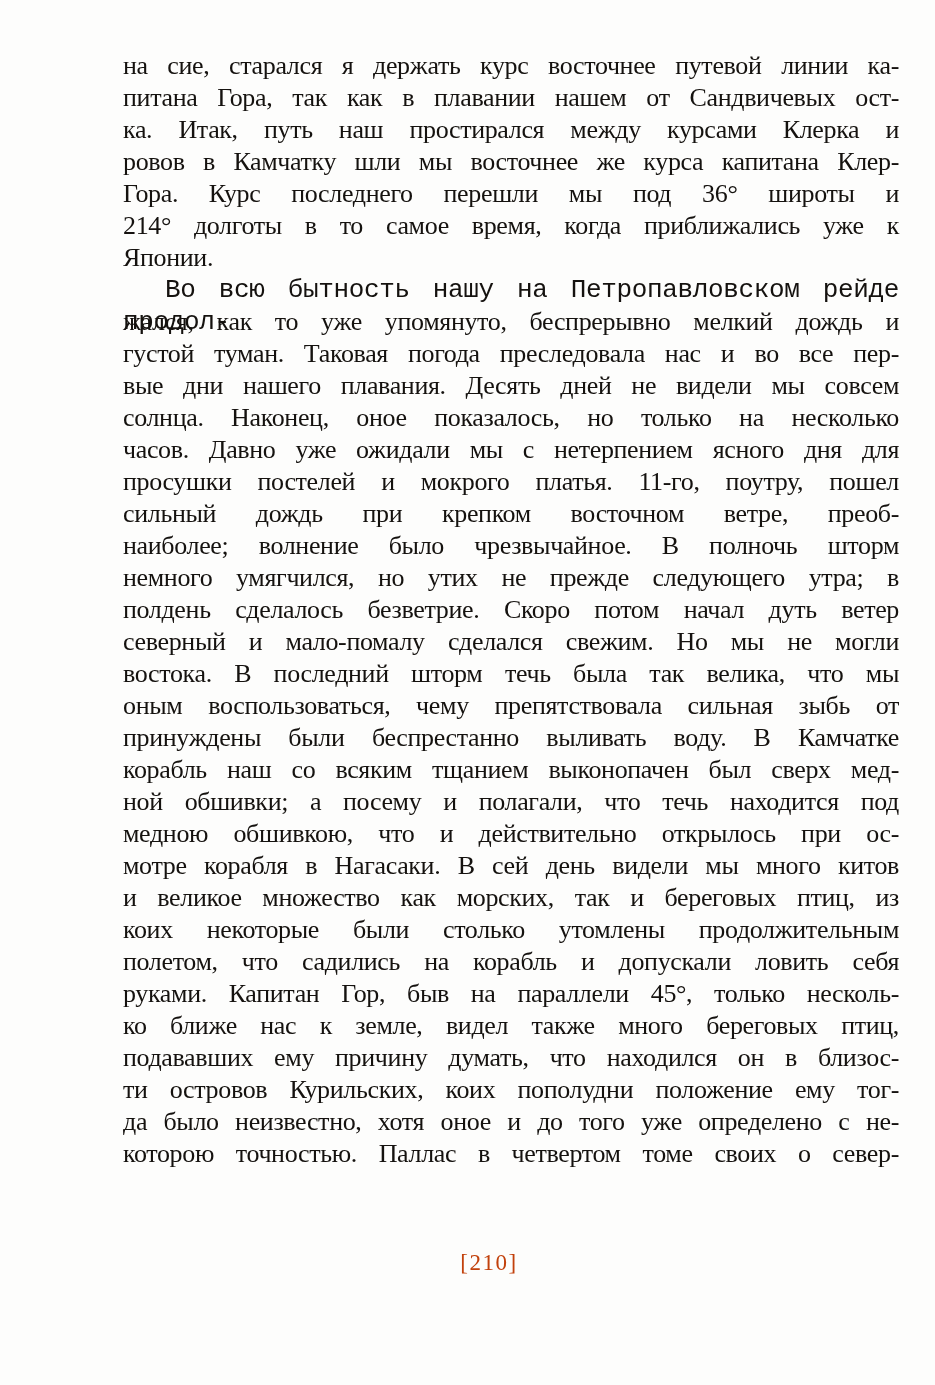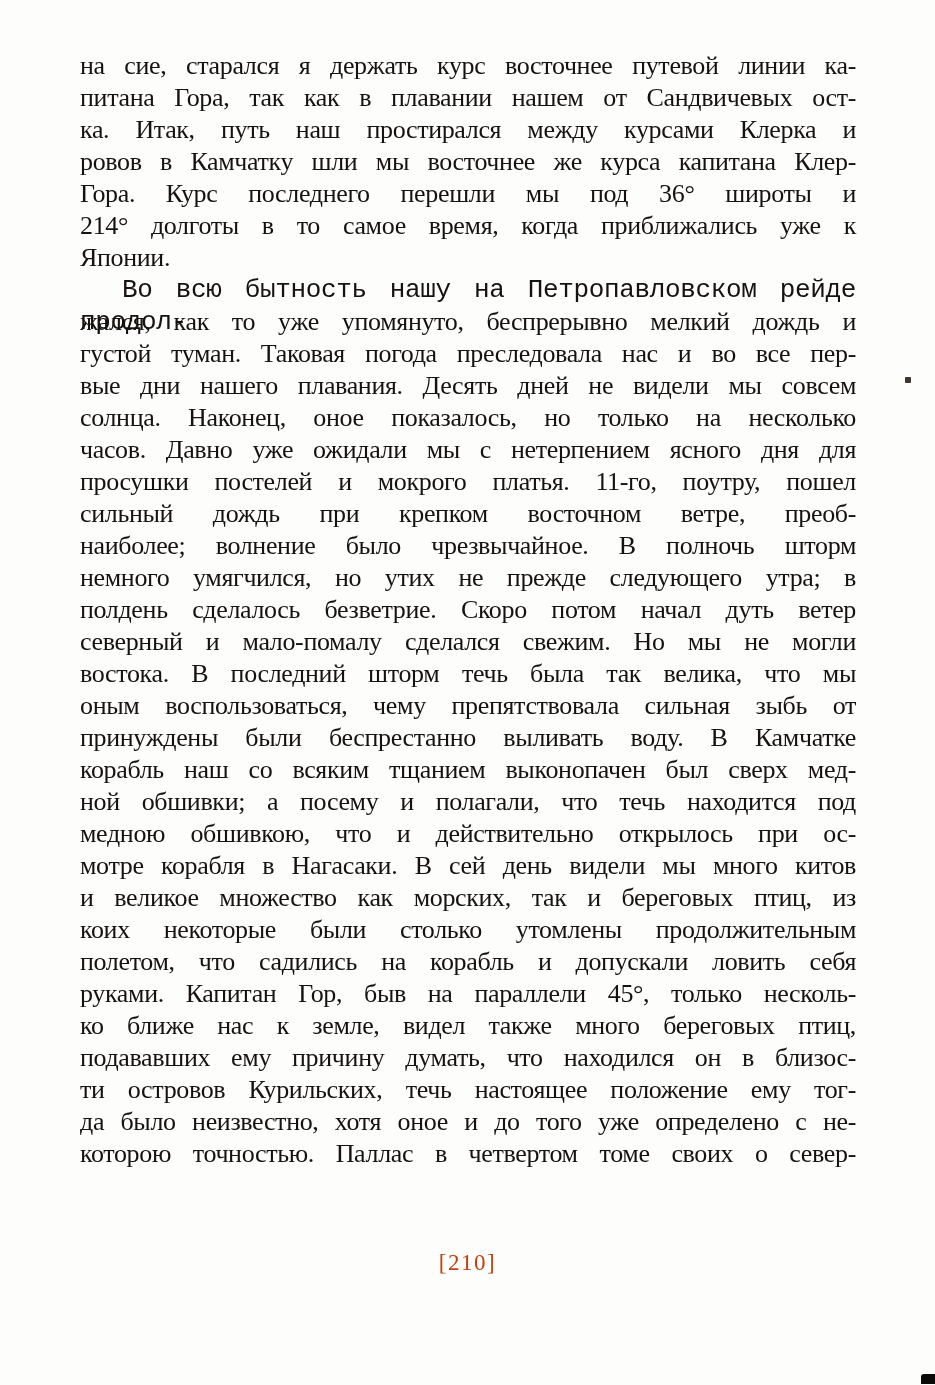--- a/index.html
+++ b/index.html
@@ -11,20 +11,21 @@
     height: 1385px;
     position: relative;
     background: #fdfdfc;
     overflow: hidden;
     font-family: "Liberation Serif", "DejaVu Serif", serif;
     color: #15120f;
   }
   .page {
     position: absolute;
     inset: 0;
+    margin-left: 43px;
   }
   .text-block {
     position: absolute;
     left: 80px;
     top: 50px;
     width: 776px;
     font-size: 26px;
     line-height: 32px;
     letter-spacing: -0.35px;
   }
@@ -107,21 +108,21 @@
         <div class="line">корабль наш со всяким тщанием выконопачен был сверх мед-</div>
         <div class="line">ной обшивки; а посему и полагали, что течь находится под</div>
         <div class="line">медною обшивкою, что и действительно открылось при ос-</div>
         <div class="line">мотре корабля в Нагасаки. В сей день видели мы много китов</div>
         <div class="line">и великое множество как морских, так и береговых птиц, из</div>
         <div class="line">коих некоторые были столько утомлены продолжительным</div>
         <div class="line">полетом, что садились на корабль и допускали ловить себя</div>
         <div class="line">руками. Капитан Гор, быв на параллели 45°, только несколь-</div>
         <div class="line">ко ближе нас к земле, видел также много береговых птиц,</div>
         <div class="line">подававших ему причину думать, что находился он в близос-</div>
-        <div class="line">ти островов Курильских, течь настоящее положение ему тог-</div>
+        <div class="line">ти островов Курильских, коих пополудни положение ему тог-</div>
         <div class="line">да было неизвестно, хотя оное и до того уже определено с не-</div>
         <div class="line">которою точностью. Паллас в четвертом томе своих о север-</div>
       </div>
     </div>
   <div class="page-number">[210]</div>
   <div class="scan-speck"></div>
   <div class="scan-corner-artifact"></div>
 </div>
 
 </body></html>

